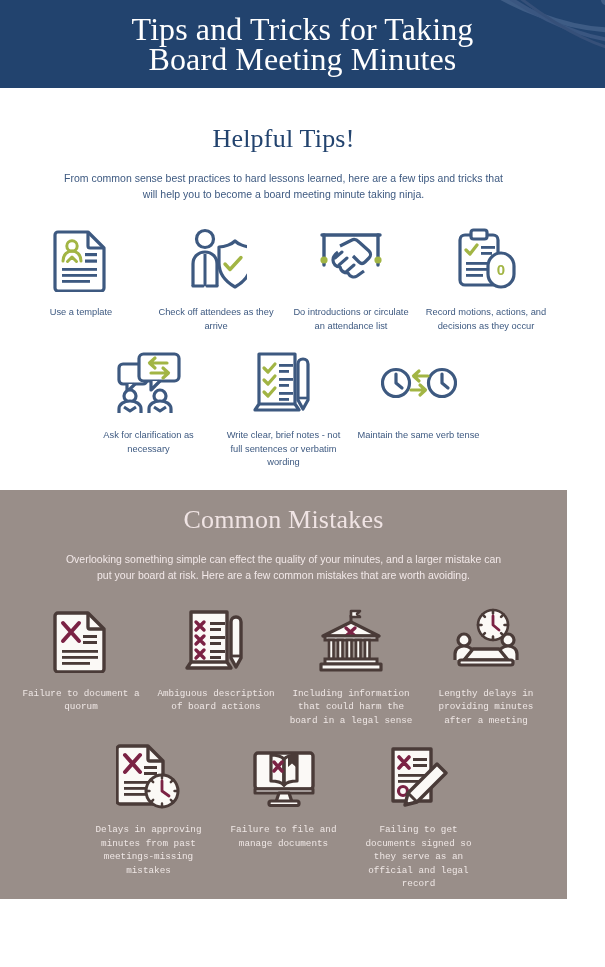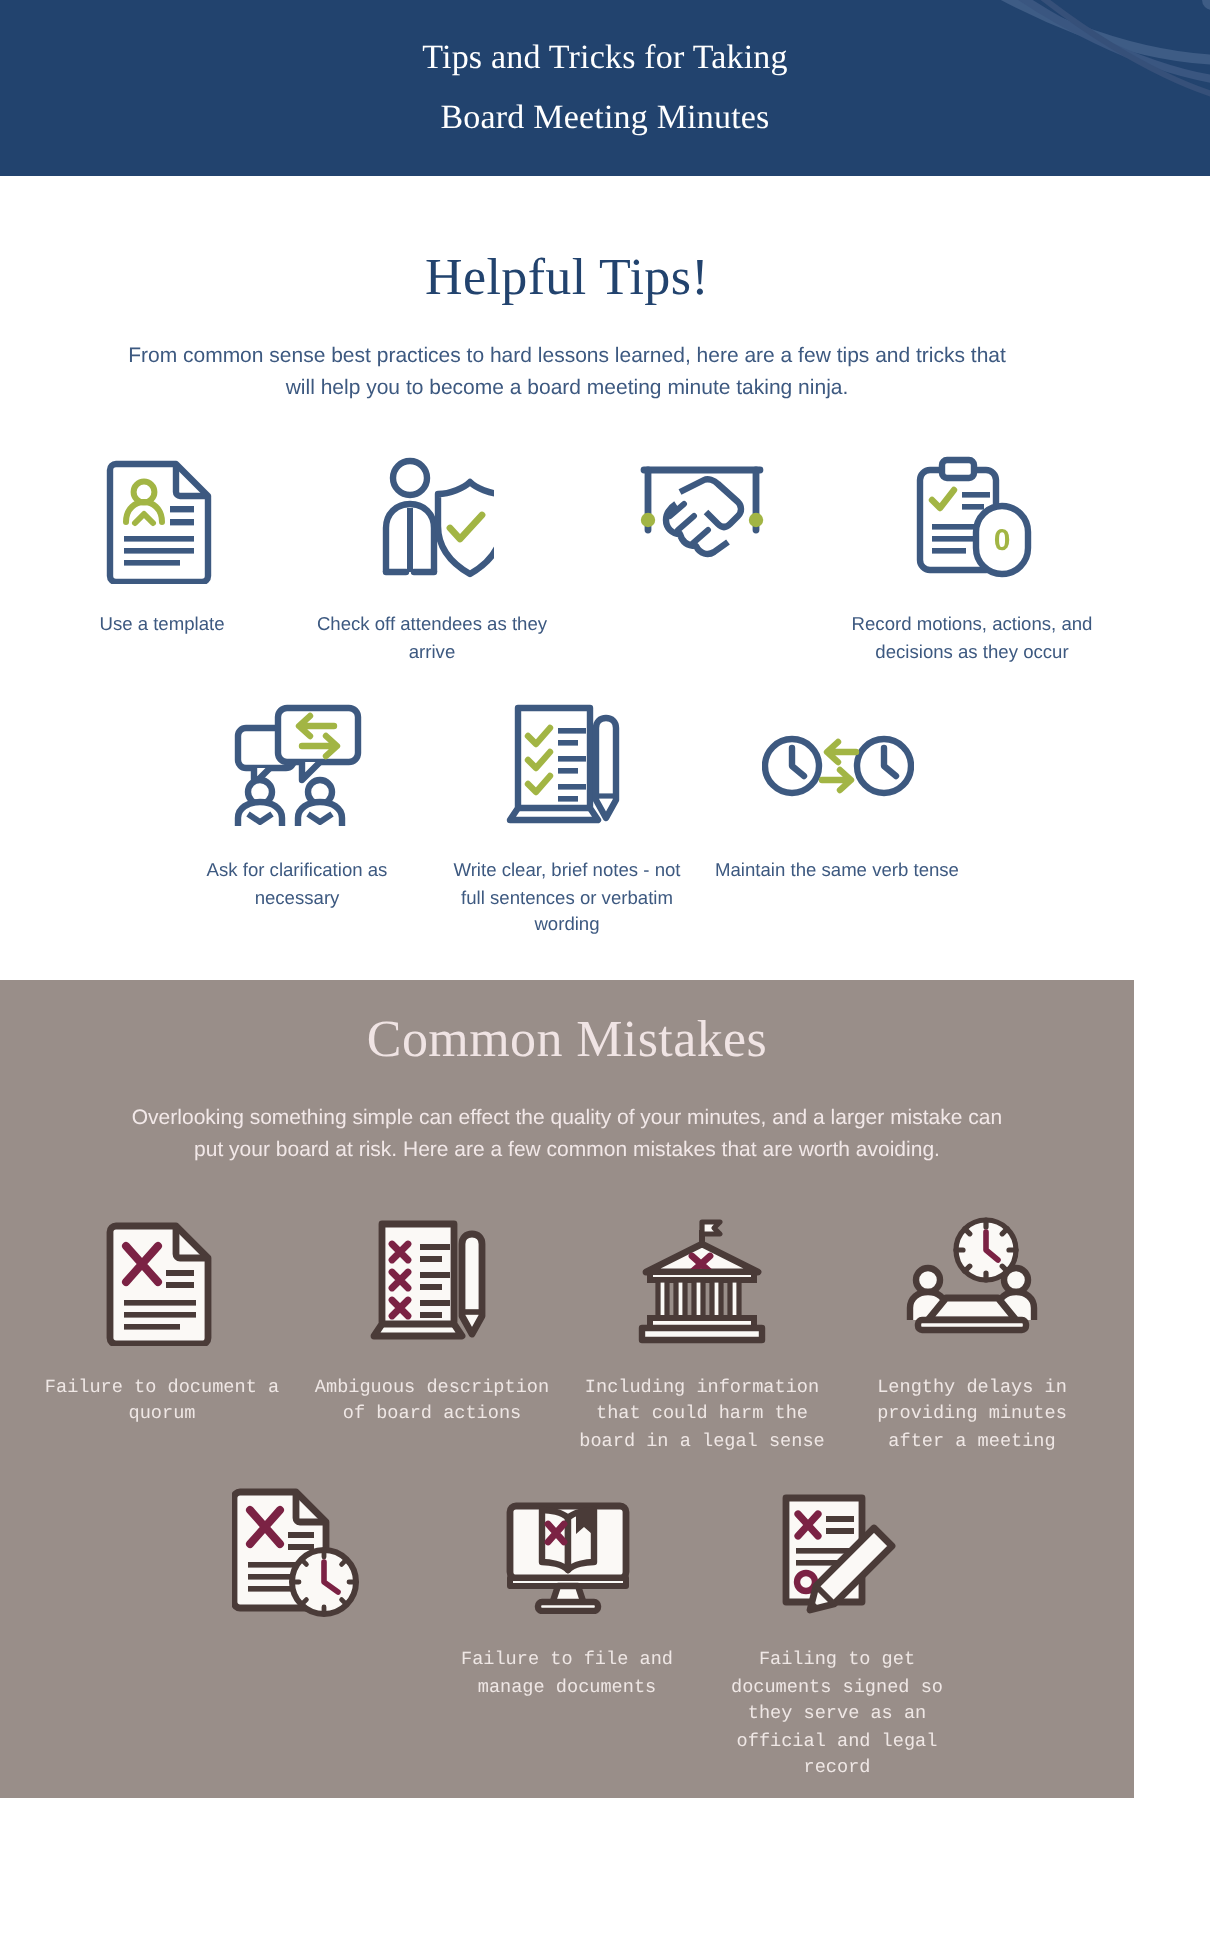--- a/index.html
+++ b/index.html
@@ -26,21 +26,21 @@
     position: absolute;
     top: -6px; right: -4px;
     width: 150px; height: 66px;
     pointer-events: none;
   }
   .header-title {
     position: relative;
     z-index: 2;
     color: #ffffff;
     font-family: "Liberation Serif", serif;
-    font-size: 17px;
+    font-size: 32px;
     line-height: 30px;
     font-weight: 400;
     text-align: center;
     letter-spacing: .1px;
   }
 
   
   .section { width: 567px; }
   .section-tips { background:#ffffff; padding-top: 36px; padding-bottom: 20px; }
   .section-mistakes { background:#998e89; padding-top: 15px; padding-bottom: 8px; }
@@ -159,20 +159,21 @@
           <svg width="70" height="60" viewBox="0 0 70 60">
             <path d="M6 5 h58" fill="none" stroke="#3d5980" stroke-width="3.4" stroke-linecap="round"></path>
             <path d="M8 5 v30 M62 5 v30" fill="none" stroke="#3d5980" stroke-width="3.4" stroke-linecap="round"></path>
             <circle cx="8" cy="30" r="3.6" fill="#a2b544"></circle>
             <circle cx="62" cy="30" r="3.6" fill="#a2b544"></circle>
             <path d="M24 16 l12-6 c2-1 5 0 7 2 l10 9 c2 2 2 5 0 7 l-4 4 c-2 2-4 2-6 0 l-6-6" fill="#fff" stroke="#3d5980" stroke-width="3.2" stroke-linejoin="round"></path>
             <path d="M22 22 c-3 2-5 5-5 8 c0 4 3 7 7 7 c1 4 4 6 8 6 c2 4 6 5 9 3 l7-5" fill="#fff" stroke="#3d5980" stroke-width="3.2" stroke-linejoin="round"></path>
             <path d="M19 28 l7-6 M23 35 l8-7 M30 42 l8-7" fill="none" stroke="#3d5980" stroke-width="3" stroke-linecap="round"></path>
           </svg>
         </div>
+        <div class="cell-label">Do introductions or circulate an attendance list</div>
       </div>
 
       <div class="cell">
         <div class="icon-box">
           <svg width="62" height="64" viewBox="0 0 62 64">
             <rect x="5" y="7" width="38" height="50" rx="5" fill="#fff" stroke="#3d5980" stroke-width="3.2"></rect>
             <rect x="16" y="2" width="16" height="9" rx="2.5" fill="#fff" stroke="#3d5980" stroke-width="3.2"></rect>
             <path d="M11 22 l4 4 l7-9" fill="none" stroke="#a2b544" stroke-width="3.2" stroke-linecap="round" stroke-linejoin="round"></path>
             <rect x="26" y="18" width="14" height="2.8" fill="#3d5980"></rect>
             <rect x="26" y="24" width="11" height="2.8" fill="#3d5980"></rect>
@@ -346,20 +347,21 @@
             <rect x="8" y="43" width="33" height="2.8" fill="#4a3b38"></rect>
             <rect x="8" y="49" width="22" height="2.8" fill="#4a3b38"></rect>
             <circle cx="46" cy="47" r="16" fill="#fbf9f6" stroke="#4a3b38" stroke-width="3"></circle>
             <g stroke="#4a3b38" stroke-width="2.4" stroke-linecap="round">
               <path d="M46 31 v3.5 M46 59.5 v3.5 M30 47 h3.5 M58.5 47 h3.5"></path>
               <path d="M34.7 35.7 l2.5 2.5 M54.8 55.8 l2.5 2.5 M57.3 35.7 l-2.5 2.5 M37.2 55.8 l-2.5 2.5"></path>
             </g>
             <path d="M46 37 v10 l7 5" fill="none" stroke="#7b2244" stroke-width="2.8" stroke-linecap="round" stroke-linejoin="round"></path>
           </svg>
         </div>
+        <div class="cell-label">Delays in approving minutes from past meetings-missing mistakes</div>
       </div>
 
       <div class="cell">
         <div class="icon-box">
           <svg width="66" height="60" viewBox="0 0 66 60">
             <rect x="4" y="6" width="58" height="36" rx="3" fill="#fbf9f6" stroke="#4a3b38" stroke-width="3.4"></rect>
             <path d="M33 12 c-3-3-9-4-13-4 v26 c4 0 10 1 13 4 z" fill="#fbf9f6" stroke="#4a3b38" stroke-width="3.2" stroke-linejoin="round"></path>
             <path d="M33 12 c3-3 9-4 13-4 v26 c-4 0-10 1-13 4 z" fill="#fbf9f6" stroke="#4a3b38" stroke-width="3.2" stroke-linejoin="round"></path>
             <path d="M33 12 v26" fill="none" stroke="#4a3b38" stroke-width="3"></path>
             <path d="M23 15 l8 9 M31 15 l-8 9" fill="none" stroke="#7b2244" stroke-width="3.4" stroke-linecap="round"></path>

